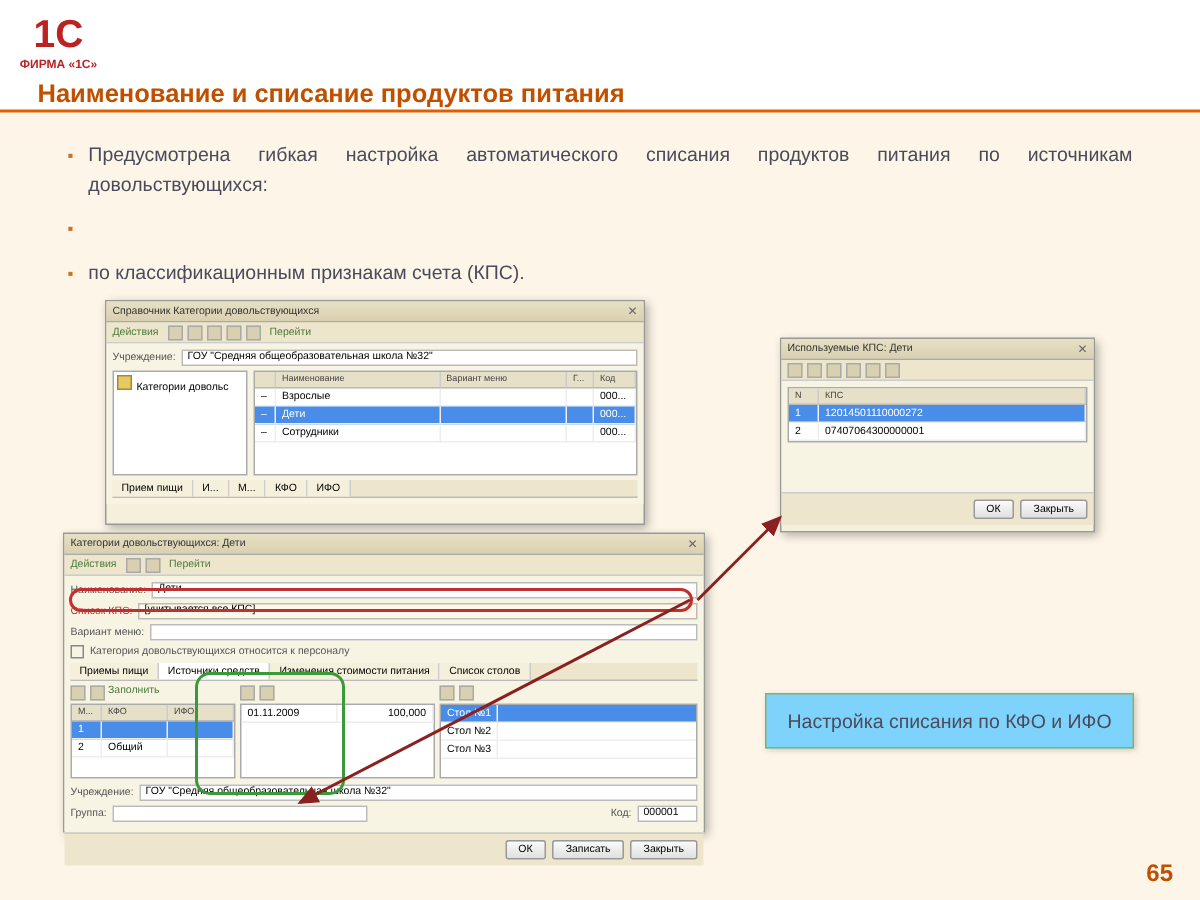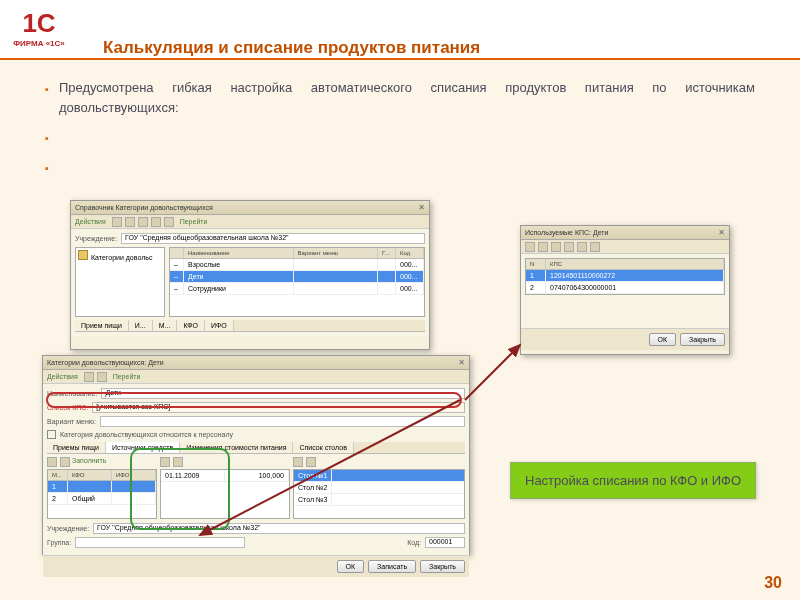--- a/index.html
+++ b/index.html
@@ -1,17 +1,17 @@
 <!DOCTYPE html>
 <html><head>
 <meta charset="utf-8">
 <style>
 * { box-sizing: border-box; margin: 0; padding: 0; }
 body { font-family: Arial, sans-serif; width: 800px; height: 600px; background: #fdf6e8; position: relative; overflow: hidden; }
-.header { display: flex; align-items: flex-end; height: 60px; background: #fff; border-bottom: 2px solid #e06000; }
+.header { display: flex; align-items: flex-start; height: 75px; background: #fff; border-bottom: 2px solid #e06000; flex-direction: column; }
 .logo { width: 78px; height: 60px; display: flex; flex-direction: column; align-items: center; justify-content: center; background: #fff; }
 .logo-icon { font-size: 26px; font-weight: bold; color: #b22; }
 .logo-text { font-size: 8px; color: #b22; font-weight: bold; }
 .title { font-size: 17px; font-weight: bold; color: #c05000; margin-left: 25px; }
 .content { padding: 18px 45px 0 45px; }
 .bullet-item { display: flex; margin-bottom: 10px; font-size: 13px; color: #4a4a5a; line-height: 1.5; text-align: justify; }
 .bullet-marker { color: #d07020; margin-right: 10px; font-size: 11px; flex-shrink: 0; margin-top: 3px; }
 .screenshots-area { position: absolute; top: 200px; left: 40px; right: 40px; bottom: 20px; }
 .window { position: absolute; background: #f5f0dc; border: 1px solid #999; box-shadow: 2px 2px 6px rgba(0,0,0,0.3); font-size: 7px; }
 .win-titlebar { background: linear-gradient(#e8e0c4,#d8d0b0); height: 14px; display: flex; align-items: center; padding: 0 4px; justify-content: space-between; border-bottom: 1px solid #aaa; }
@@ -29,48 +29,49 @@
 .grid-row { display: flex; border-bottom: 1px solid #eee; }
 .grid-row.sel { background: #4a8de8; color: #fff; }
 .grid-row .gc { padding: 2px 4px; font-size: 7px; border-right: 1px solid #eee; }
 .win-footer { display: flex; justify-content: flex-end; gap: 4px; padding: 4px; background: #ede6cc; border-top: 1px solid #ccc; }
 .btn { background: linear-gradient(#fafafa,#e0e0e0); border: 1px solid #999; padding: 2px 8px; font-size: 7px; border-radius: 2px; cursor: pointer; }
 .tabs { display: flex; background: #ede6cc; border-bottom: 1px solid #bbb; }
 .tab { padding: 2px 6px; font-size: 7px; border-right: 1px solid #ccc; background: #f5f0dc; cursor: pointer; }
 .tab.active { background: #fff; }
 .highlight-green { border: 2px solid #3a9a3a; border-radius: 10px; position: absolute; pointer-events: none; }
 .highlight-red { border: 2px solid #c03030; border-radius: 10px; position: absolute; pointer-events: none; }
-.callout { position: absolute; background: #84cc16; border: 1px solid #8ab068; padding: 10px 14px; font-size: 13px; color: #4a4a5a; box-shadow: 1px 1px 4px rgba(0,0,0,0.2); text-align: center; }
+.callout { position: absolute; background: #7dd3fc; border: 1px solid #8ab068; padding: 10px 14px; font-size: 13px; color: #4a4a5a; box-shadow: 1px 1px 4px rgba(0,0,0,0.2); text-align: center; }
 .arrow-svg { position: absolute; pointer-events: none; }
 .page-num { position: absolute; bottom: 8px; right: 18px; font-size: 16px; color: #c05000; font-weight: bold; }
 .tree-icon { width: 10px; height: 10px; background: #e8c860; display: inline-block; margin-right: 3px; border: 1px solid #aa8830; }
 .small-icons { display: flex; gap: 3px; }
 .small-icons span { width: 10px; height: 10px; background: #d8d0b0; border: 1px solid #aaa; display: inline-block; }
 </style>
 </head>
 <body>
 
 <div class="header">
   <div class="logo">
     <div class="logo-icon">1C</div>
     <div class="logo-text">ФИРМА «1С»</div>
   </div>
-  <div class="title">Калькуляция и списание продуктов питания</div>
+  <div class="title">Наименование и списание продуктов питания</div>
 </div>
 
 <div class="content">
   <div class="bullet-item">
     <span class="bullet-marker">▪</span>
     <span style="text-align:justify;word-spacing:3px">Предусмотрена гибкая настройка автоматического списания продуктов питания по источникам довольствующихся:</span>
   </div>
   <div class="bullet-item">
     <span class="bullet-marker">▪</span>
   </div>
   <div class="bullet-item">
     <span class="bullet-marker">▪</span>
+    <span>по классификационным признакам счета (КПС).</span>
   </div>
 </div>
 
 <div class="screenshots-area">
 
   <div class="window" style="left:30px; top:0; width:360px; height:150px">
     <div class="win-titlebar">
       <span class="ttext">Справочник Категории довольствующихся</span>
       <span class="win-close">✕</span>
     </div>
@@ -295,13 +296,13 @@
     <line x1="270" y1="60" x2="10" y2="195" stroke="#8a2020" stroke-width="2" marker-end="url(#ah)"></line>
     <line x1="275" y1="60" x2="330" y2="5" stroke="#8a2020" stroke-width="2" marker-end="url(#ah)"></line>
   </svg>
 
   <div class="callout" style="left:470px; top:262px">
     <span>Настройка списания по КФО и ИФО</span>
   </div>
 
 </div>
 
-<div class="page-num">30</div>
+<div class="page-num">65</div>
 
 </body></html>

